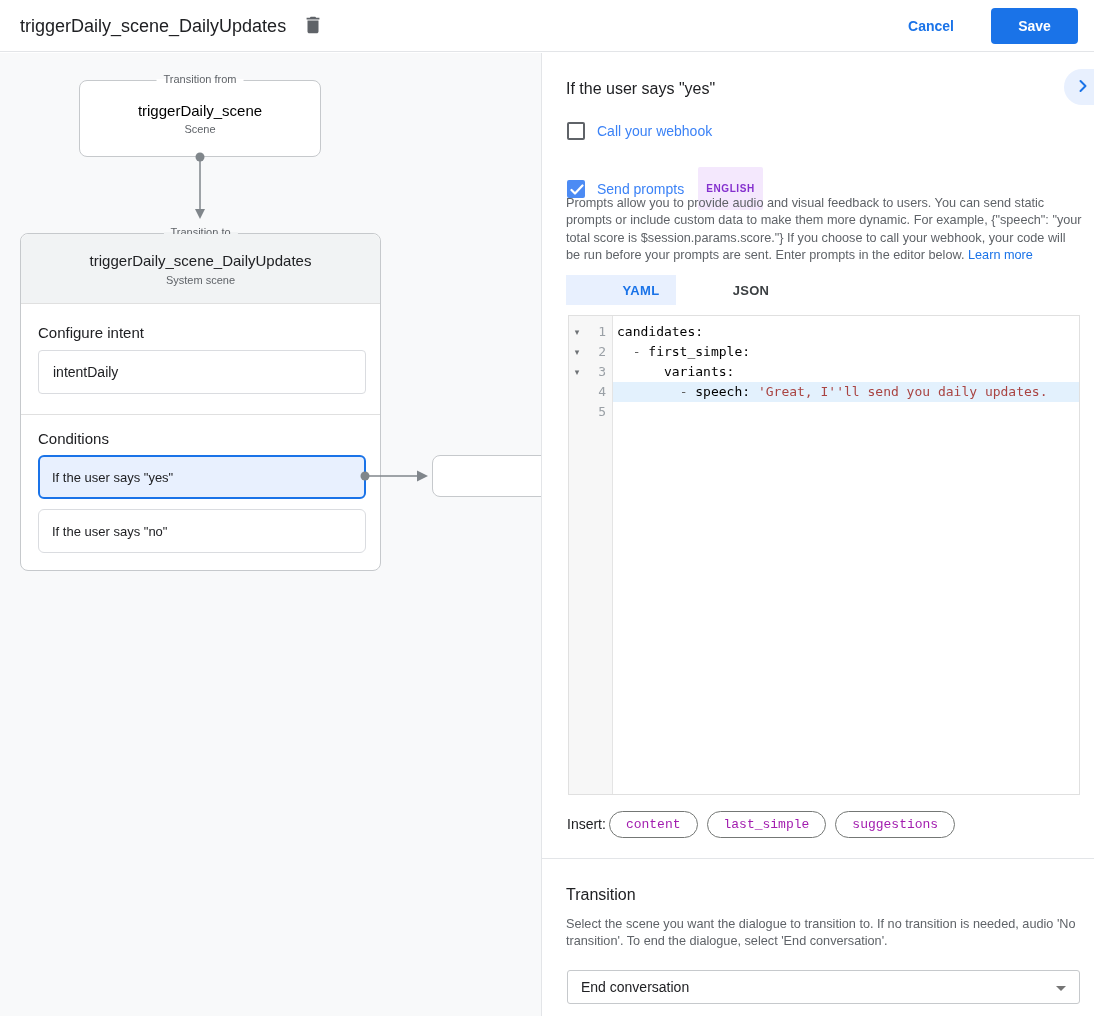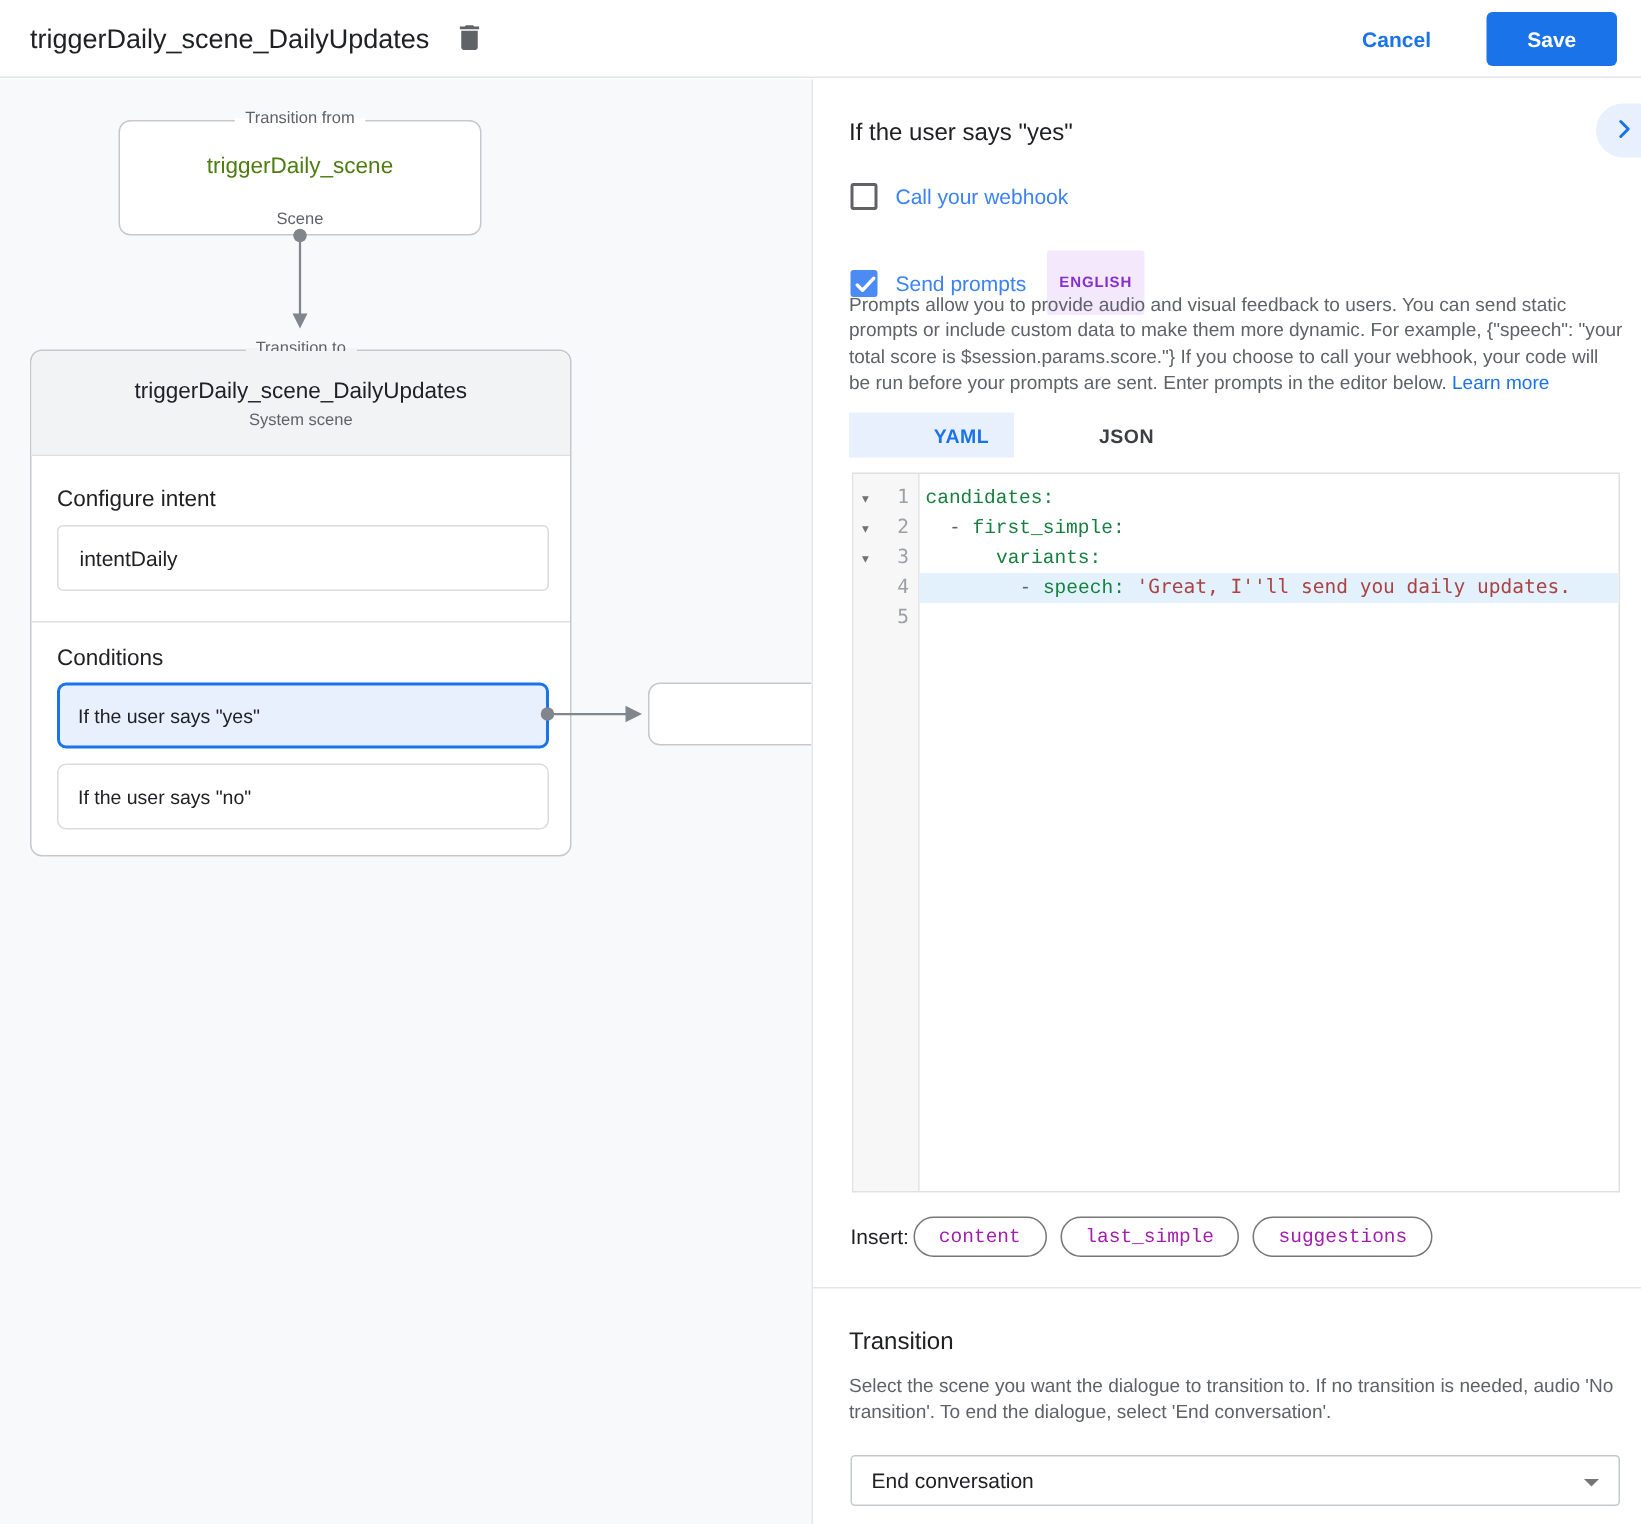--- a/index.html
+++ b/index.html
@@ -22,22 +22,22 @@
 
   
   .canvas { position:absolute; top:53px; left:0; width:541px; bottom:0; background:#f8f9fa; overflow:hidden; }
   .node { position:absolute; background:#fff; border:1px solid #c6c9cc; border-radius:8px; }
   .node-legend { position:absolute; top:-8px; left:50%; transform:translateX(-50%); font-size:11px;
     color:#5f6368; padding:0 7px; white-space:nowrap; }
   .legend-on-white { background:linear-gradient(180deg,#f8f9fa 50%,#ffffff 50%); }
   .legend-on-gray  { background:linear-gradient(180deg,#f8f9fa 50%,#f1f3f4 50%); }
 
   .from-node { left:79px; top:27px; width:242px; height:77px; text-align:center; padding-top:21px; }
-  .from-title { font-size:15px; color:#4d7c0f; line-height:18px; }
-  .from-subtitle { font-size:11px; color:#5f6368; margin-top:20px; }
+  .from-title { font-size:15px; color:#000000; line-height:18px; }
+  .from-subtitle { font-size:11px; color:#5f6368; margin-top:3px; }
 
   .to-node { left:20px; top:180px; width:361px; height:338px; }
   .to-header { position:absolute; top:0; left:0; right:0; height:70px; background:#f1f3f4;
     border-bottom:1px solid #e0e0e0; border-radius:8px 8px 0 0; text-align:center; padding-top:18px; }
   .to-title { font-size:15px; color:#202124; line-height:18px; }
   .to-subtitle { font-size:11px; color:#5f6368; margin-top:4px; }
   .section-label { position:absolute; left:17px; font-size:15px; color:#202124; }
   .lbl-intent { top:90px; }
   .intent-input { position:absolute; left:17px; top:116px; width:328px; height:44px;
     border:1px solid #dadce0; border-radius:4px; background:#fff; font-size:14px; color:#202124;
@@ -86,21 +86,21 @@
     border-right:1px solid #e4e4e4; }
   .cm-lines { position:absolute; left:0; top:6px; right:0; }
   .cm-line { display:flex; height:20px; line-height:20px; }
   .cm-gutter { width:44px; flex:none; display:flex; }
   .cm-fold { width:16px; text-align:center; font-size:9px; color:#6e7276; }
   .cm-lnum { flex:1; text-align:right; padding-right:7px; color:#9aa0a6;
     font-family:"DejaVu Sans Mono", monospace; font-size:13px; }
   .cm-code { flex:1; white-space:pre; overflow:hidden; font-family:"DejaVu Sans Mono", monospace;
     font-size:13px; color:#444; padding-left:4px; }
   .cm-line.active .cm-code { background:#e3f1fd; }
-  .seg-key { color:#15803d;font-family:Liberation Mono, monospace; }
+  .seg-key { color:#000000; }
   .seg-str { color:#a94442; }
   .seg-dash { color:#616161; }
 
   .insert-row { position:absolute; left:25px; top:757px; height:28px; display:flex; align-items:center; }
   .insert-label { font-size:14px; color:#202124; margin-right:3px; }
   .chip { height:27px; padding:0 16px; margin-right:9px; background:#fff; border:1px solid #747775;
     border-radius:14px; font-size:13px; color:#a21caf; cursor:pointer;
     font-family:Liberation Mono, monospace; }
 
   .detail-divider { position:absolute; left:0; right:0; top:805px; border-top:1px solid #e3e5e8; }

